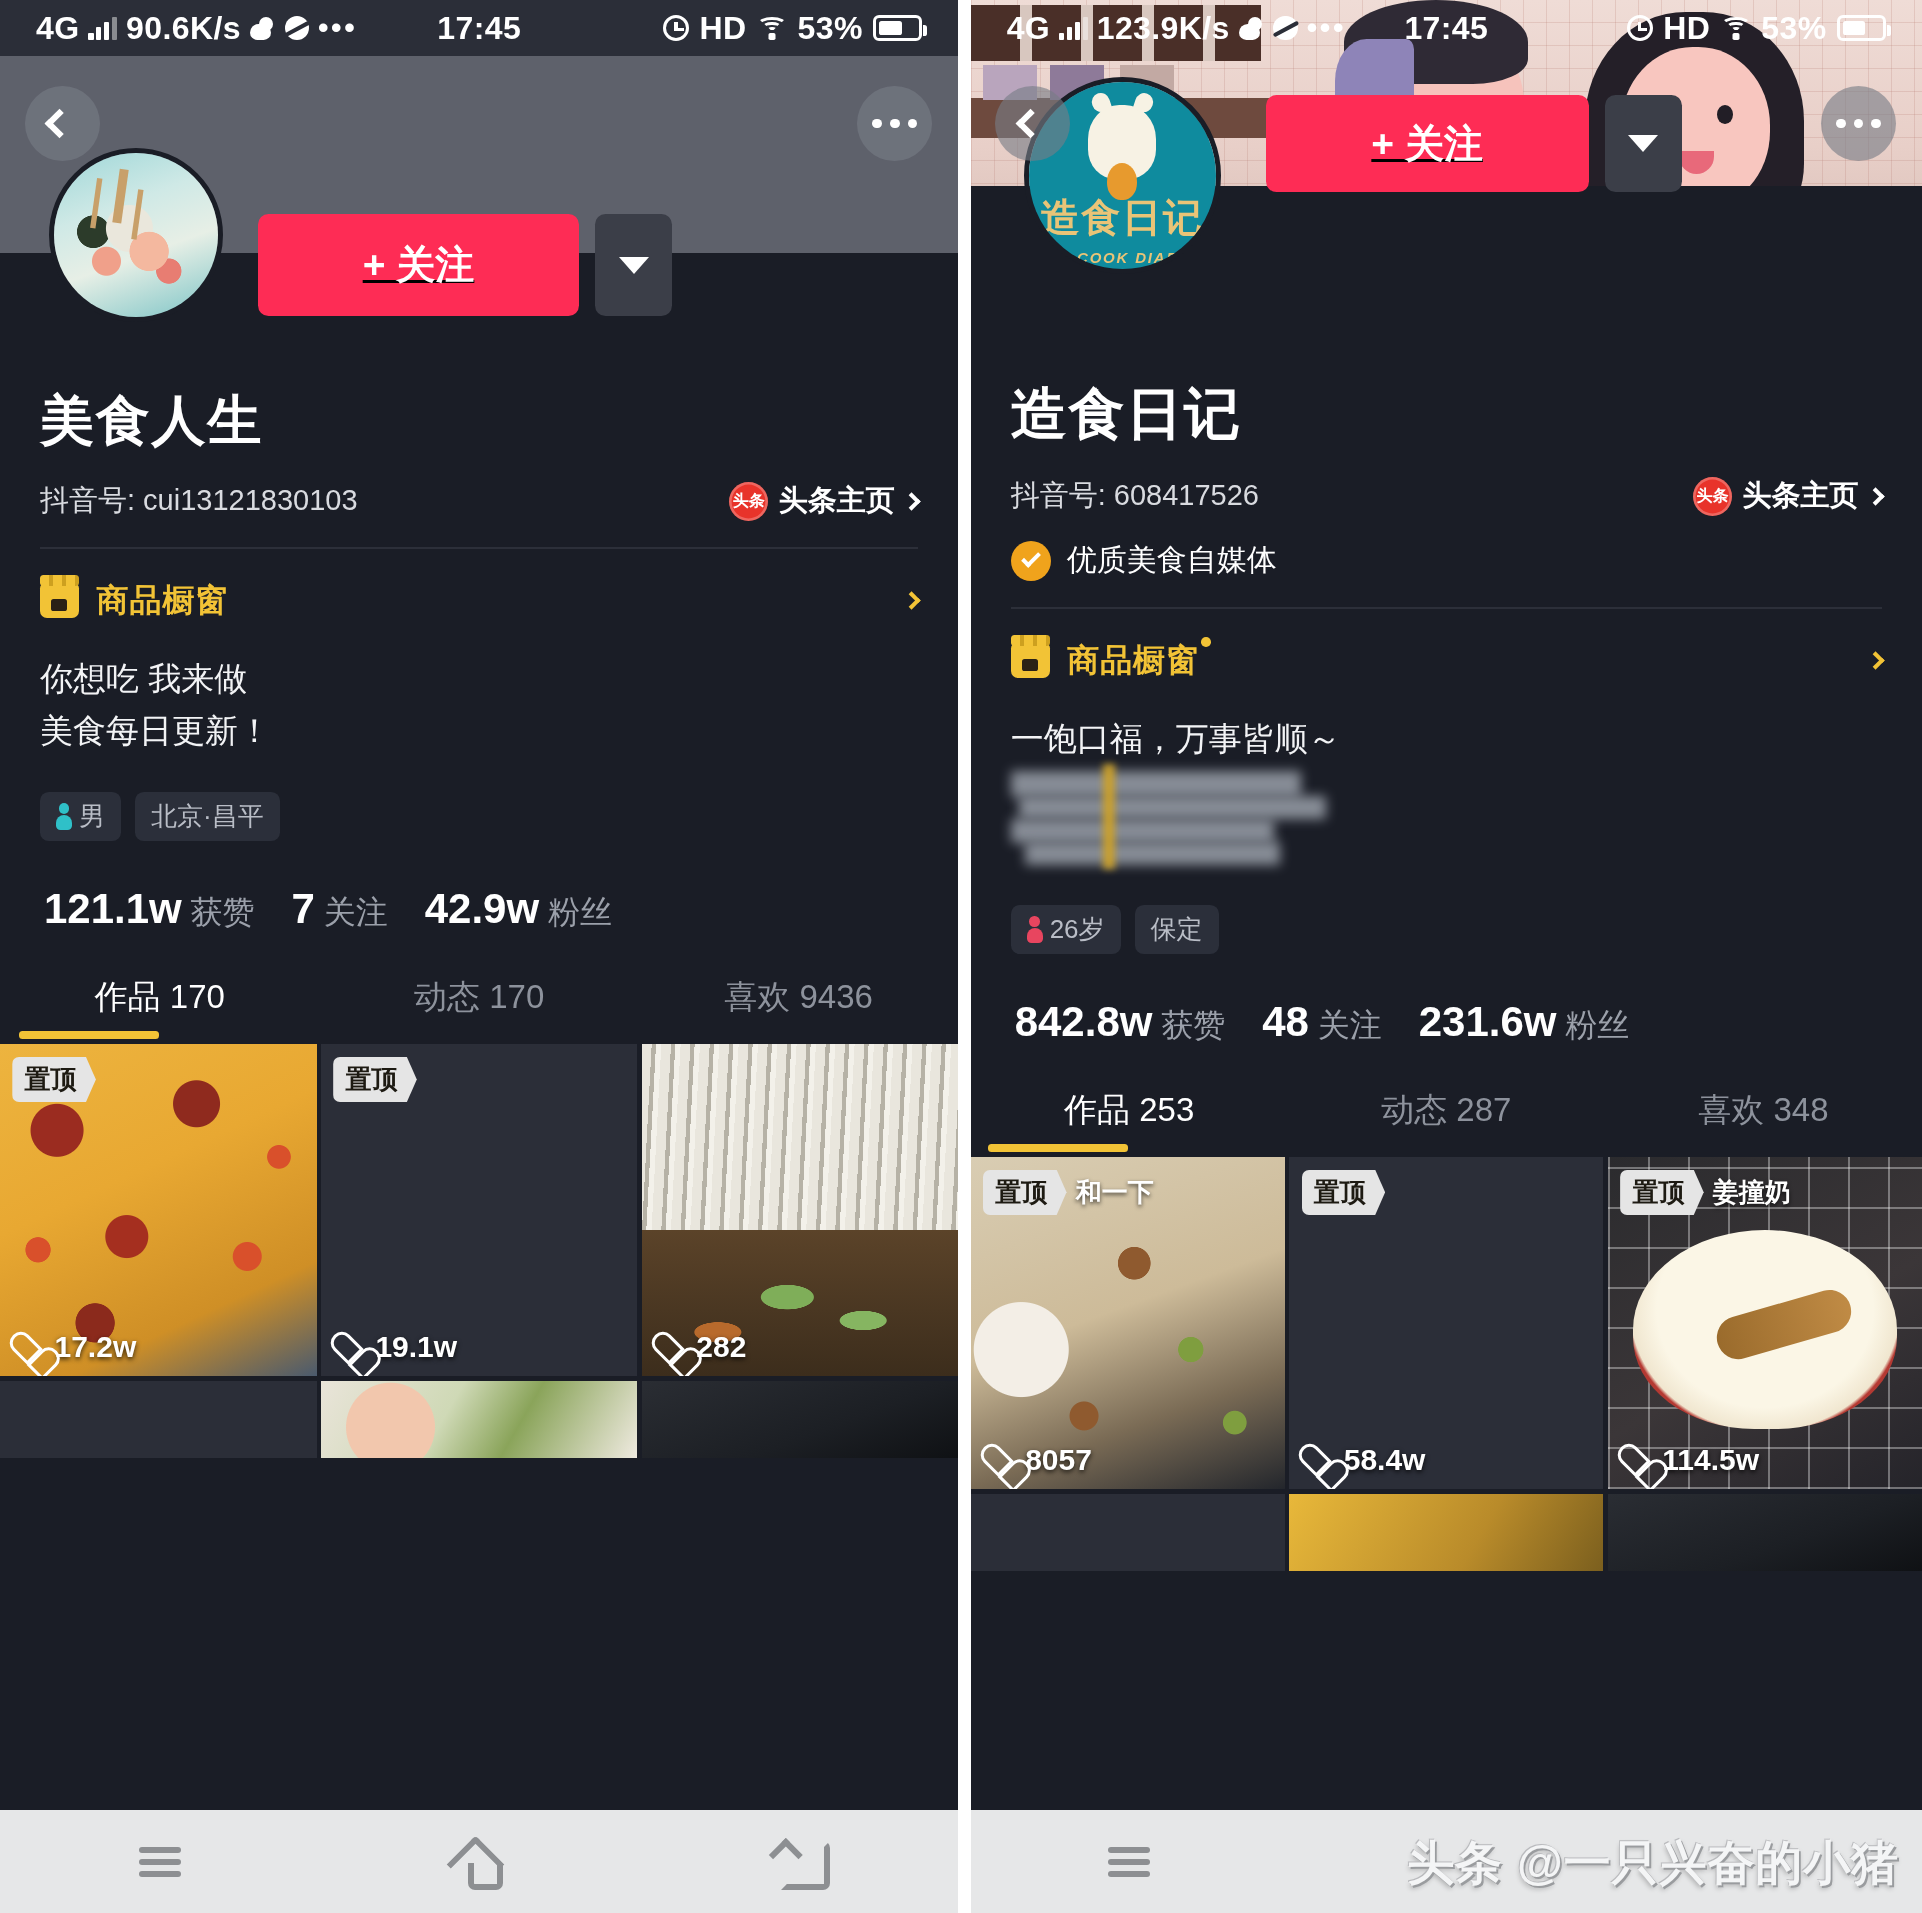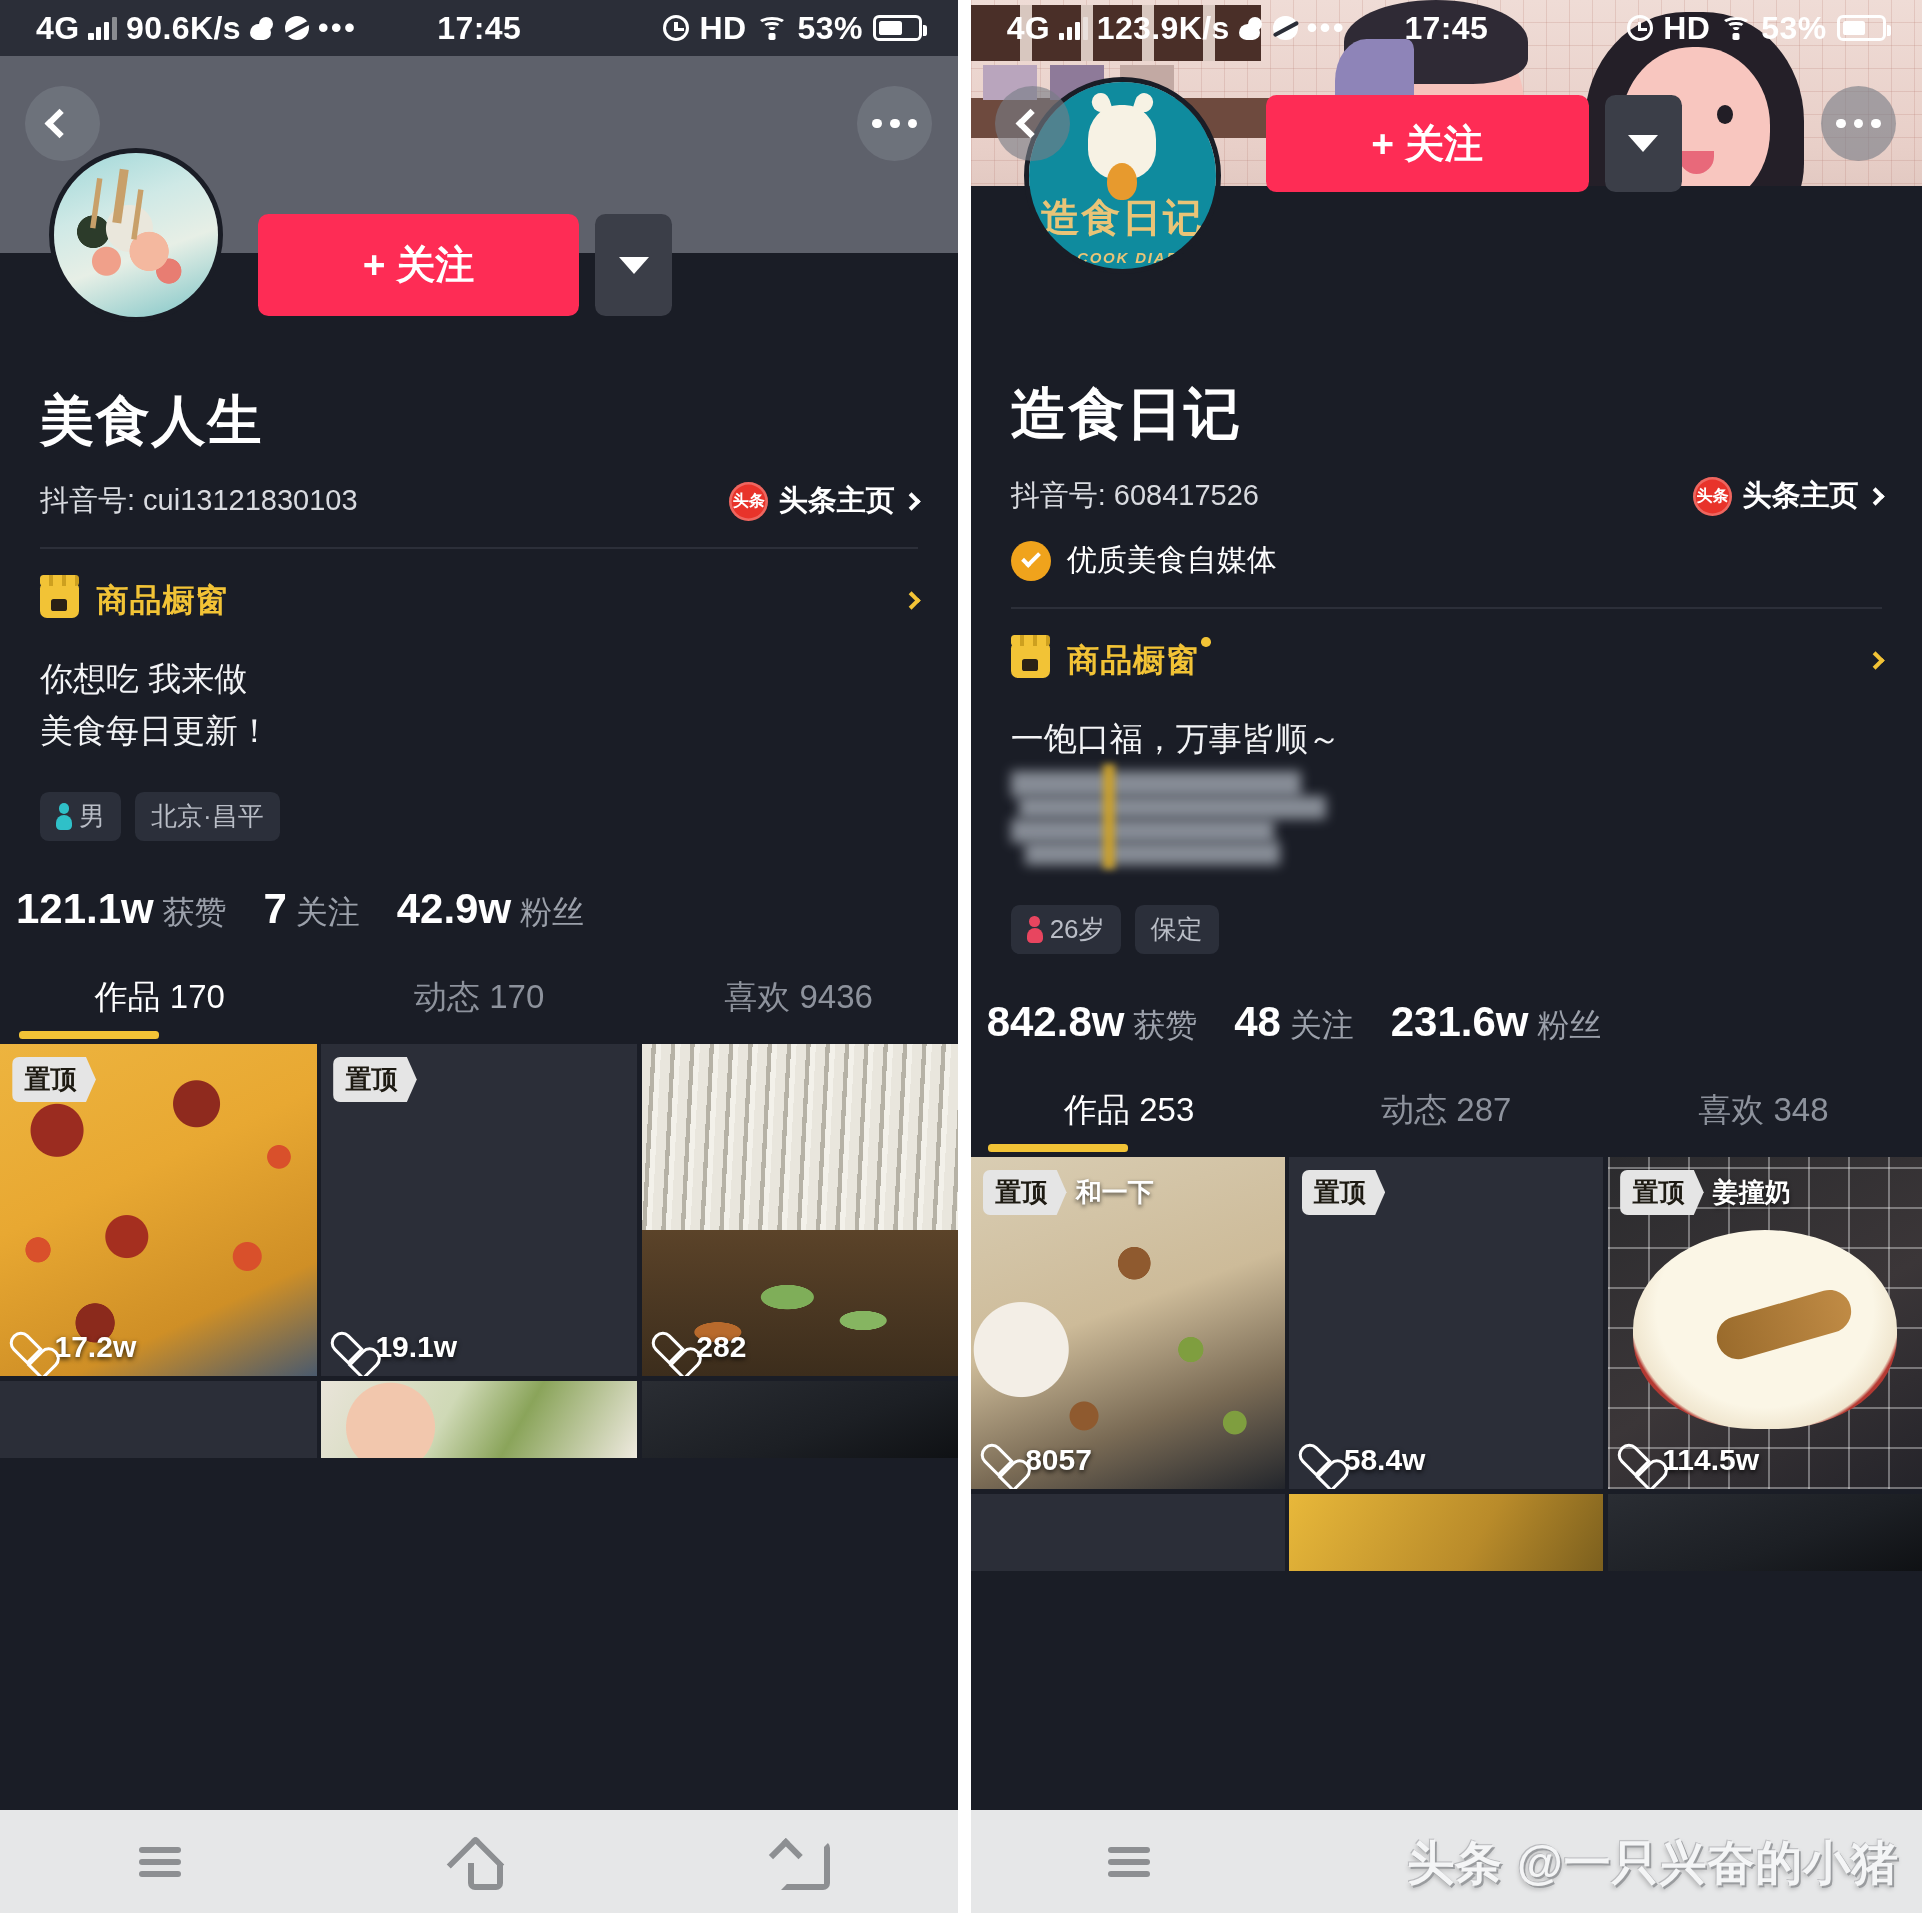--- a/index.html
+++ b/index.html
@@ -136,21 +136,21 @@
     width: 100%; height: 100%; background: #0f8b9e;
     position: relative; display:flex; flex-direction:column; align-items:center; justify-content:flex-start;
   }
   .av-cat { margin-top: 23px; width: 68px; height: 74px; background: #f7f2e4; border-radius: 46% 46% 40% 40%; position: relative; }
   .av-cat::before { content:""; position:absolute; left:3.5px; top:-12.3px; width:17.6px; height:19.3px; background:#f7f2e4; border-radius: 50% 50% 0 50%; transform: rotate(-18deg); }
   .av-cat::after  { content:""; position:absolute; right:3.5px; top:-12.3px; width:17.6px; height:19.3px; background:#f7f2e4; border-radius: 50% 50% 50% 0; transform: rotate(18deg); }
   .av-egg { position:absolute; left: 50%; transform: translateX(-50%); top: 81px; width: 30px; height: 37px; background:#e79a2e; border-radius:50% 50% 46% 46%; }
   .av-logo-cn { margin-top: 12.3px; font-size: 39px; font-weight: bold; color: #e9c477; letter-spacing: 1.8px; }
   .av-logo-en { margin-top: 3.5px; font-size: 15px; font-weight: bold; color: #e9c477; letter-spacing: 1.8px; font-style: italic; }
 
-  .follow-row { position: absolute; display: flex; gap: 16px; }
+  .follow-row { position: absolute; display: flex; gap: 16px; text-decoration: underline; }
   .phone.left  .follow-row { left: 258px; top: -39px; }
   .phone.right .follow-row { left: 295px; top: -91px; }
   .btn-follow {
     background: #fe2c55; color: #fff; border: none; border-radius: 10.5px;
     font-size: 39px; font-weight: bold;
     display: flex; align-items: center; justify-content: center; gap: 10.5px;
   }
   .phone.left  .btn-follow { width: 321px; height: 102px; }
   .phone.right .btn-follow { width: 323px; height: 97px; }
   .btn-caret {
@@ -210,21 +210,21 @@
   .tags { display: flex; gap: 14px; padding: 37px 40px 0; }
   .tag {
     background: #2b2f3a; border-radius: 8.8px; color: #b9bdc6;
     font-size: 26px; height: 49px; display:flex; align-items:center; gap: 7px;
     padding: 0 16px;
   }
   .tag .p-ico { width: 16px; height: 26px; position: relative; }
   .tag .p-ico::before { content:""; position:absolute; left:2.6px; top:0; width:10.5px; height:10.5px; border-radius:50%; background: var(--c); }
   .tag .p-ico::after  { content:""; position:absolute; left:0; top:11.4px; width:16px; height:15px; border-radius: 8px 8px 4.4px 4.4px; background: var(--c); }
 
-  .stats { display:flex; align-items: flex-start; gap: 37px; padding: 44px 16px 0; }
+  .stats { display:flex; align-items: flex-start; gap: 37px; padding: 44px 44px 0; }
   .stat { display:flex; align-items: baseline; gap: 8.8px; }
   .stat b { color:#fff; font-size: 42px; font-weight: bold; }
   .stat span { color:#9ba0aa; font-size: 32px; }
 
   .tabs { display: flex; margin-top: 40px; position: relative; }
   .tab { flex: 1; text-align: center; color: #8d929c; font-size: 33px; padding-bottom: 19.3px; position: relative; }
   .tab.active { color: #fff; }
   .tab-underline { position:absolute; bottom: 0; height: 8px; width: 140px; background: #f2c336; border-radius: 3.5px; }
 
   

